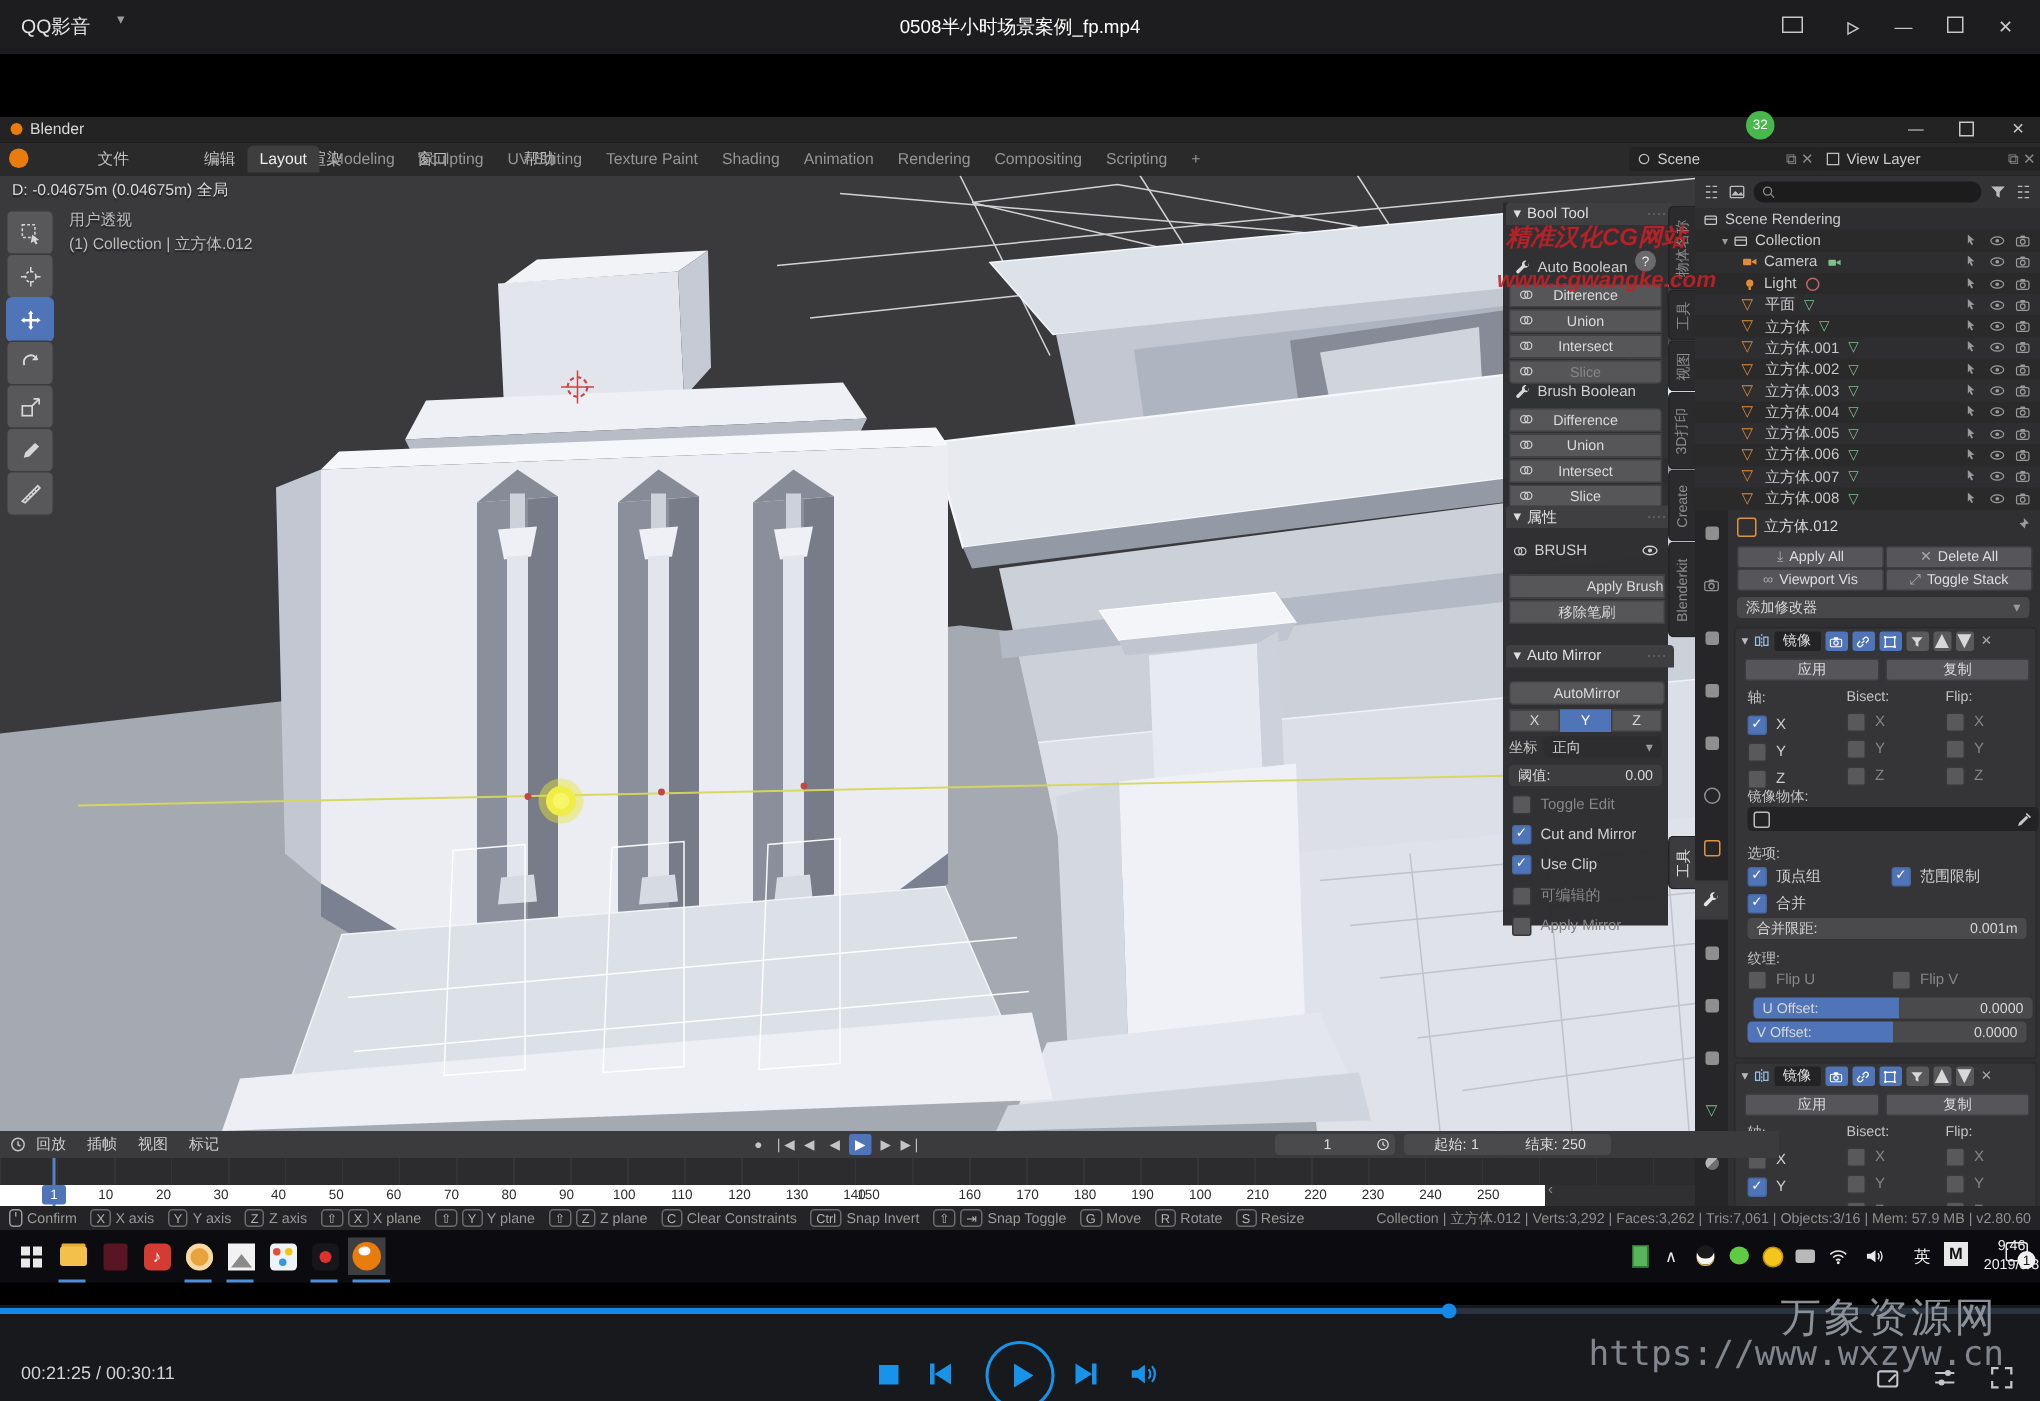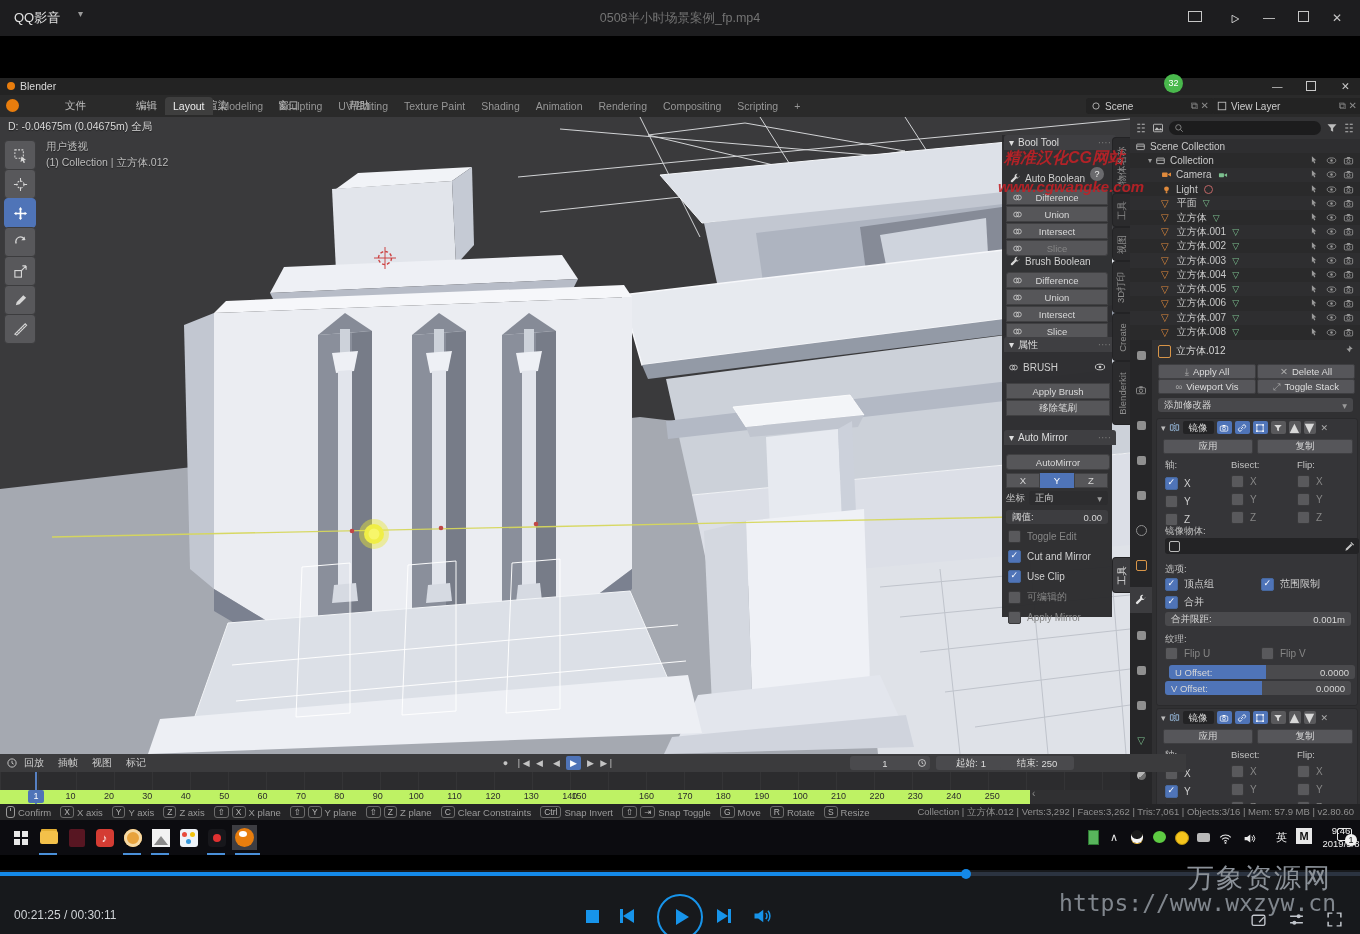--- a/index.html
+++ b/index.html
@@ -5,21 +5,21 @@
   html,body{margin:0;padding:0;background:#000;}
   body{font-family:"Liberation Sans","DejaVu Sans",sans-serif;-webkit-font-smoothing:antialiased;}
   #screen{position:relative;width:1360px;height:934px;background:#000;overflow:hidden;}
   .abs{position:absolute;}
   .ic{display:inline-block;vertical-align:middle;}
   svg.ic{width:13px;height:13px;}
   
   #qqbar{left:0;top:0;width:1360px;height:36px;background:#1d1d1f;color:#cfcfcf;}
   #qq-app{left:14px;top:9px;font-size:13px;color:#e2e2e2;}
   #qq-caret{left:78px;top:8px;color:#9a9a9a;font-size:10px;}
-  #qq-title{left:0;top:10px;width:1360px;text-align:center;font-size:12.5px;color:#737373;}
+  #qq-title{left:0;top:10px;width:1360px;text-align:center;font-size:12.5px;color:#ffffff;}
   .qq-btn{top:8px;width:26px;height:20px;color:#c6c6c6;text-align:center;font-size:12px;line-height:20px;}
   .qq-shape{display:inline-block;border:1.2px solid #c6c6c6;}
   
   #bl-title{left:0;top:78px;width:1360px;height:17px;background:#232323;color:#d8d8d8;font-size:10.5px;}
   #bl-menubar{left:0;top:95px;width:1360px;height:22px;background:#2a2a2a;}
   .bmenu{display:inline-block;color:#c0c0c0;font-size:10.5px;padding:4px 7px;margin-left:36px;}
   .wtab{display:inline-block;color:#969696;font-size:10.5px;padding:3px 8px;border-radius:4px 4px 0 0;}
   .wtab.active{background:#3e3e3e;color:#ececec;}
   .chip{background:#232323;border-radius:3px;color:#cdcdcd;font-size:10px;display:flex;align-items:center;gap:4px;padding:0 5px;height:16px;}
   
@@ -61,21 +61,21 @@
   .ptab.on{background:#3c3c3f;color:#e4e4e4;}
   .prow-btn{background:#56565a;border:1px solid #3e3e41;border-radius:2px;color:#dcdcdc;font-size:9.5px;display:flex;align-items:center;justify-content:center;gap:4px;height:13px;}
   .modbox{background:#353538;border:1px solid #2a2a2c;border-radius:3px;}
   .mico{width:15px;height:13px;border-radius:2px;background:#59595c;display:flex;align-items:center;justify-content:center;color:#d8d8d8;}
   .mico.on{background:#4f74b8;color:#fff;}
   .glabel{color:#c2c2c2;font-size:9.5px;}
   
   #timeline{left:0;top:754px;width:1130px;height:50px;background:#303032;}
   #tl-head{position:absolute;left:0;top:0;width:1186px;height:18px;background:#3b3b3d;display:flex;align-items:center;color:#cecece;font-size:10px;}
   #tl-track{position:absolute;left:0;top:18px;width:1130px;height:18px;background:#2c2c2e;background-image:repeating-linear-gradient(90deg,#343436 0 1px,transparent 1px 38px);}
-  #tl-band{position:absolute;left:0;top:36px;width:1030px;height:14px;background:#bef264;}
+  #tl-band{position:absolute;left:0;top:36px;width:1030px;height:14px;background:#ffffff;}
   .tick{position:absolute;top:1px;font-size:9px;color:#2c2c2c;transform:translateX(-50%);}
   .tfield{background:#4a4a4d;border-radius:3px;height:14px;display:flex;align-items:center;justify-content:center;color:#ddd;font-size:9.5px;gap:3px;padding:0 6px;}
   .tbtn{color:#c4c4c4;font-size:9px;display:flex;align-items:center;justify-content:center;width:15px;height:14px;}
   
   #statusbar{left:0;top:804px;width:1360px;height:16px;background:#242426;display:flex;align-items:center;}
   .sc{display:flex;align-items:center;gap:3px;margin-right:9px;flex:0 0 auto;}
   .key{border:1px solid #6b6b6b;border-radius:3px;color:#b5b5b5;font-size:8.5px;line-height:10px;padding:0 3px;height:10px;}
   .sclabel{color:#9a9a9a;font-size:9.5px;}
   .mouseico{width:7px;height:10px;border:1px solid #9a9a9a;border-radius:3px;position:relative;}
   .mouseico::after{content:"";position:absolute;left:2.5px;top:1px;width:1px;height:3px;background:#9a9a9a;}
@@ -382,21 +382,21 @@
     </div>
     <div class="abs plabel" style="left:6px;top:226px;width:98px;">
       <svg class="ic" viewBox="0 0 16 16" style="width:11px;height:11px;color:#cfcfcf">
           <use href="#s-bool"></use>
         </svg>
       <span>BRUSH</span>
       <svg class="ic" viewBox="0 0 16 16" style="width:12px;height:12px;margin-left:auto;color:#cfcfcf">
           <use href="#s-eye"></use>
         </svg>
     </div>
-    <div class="pbtn abs" style="left:4px;top:248px;width:102px;">
+    <div class="pbtn abs" style="left:4px;top:248px;width:102px;justify-content:flex-end;">
       <span>Apply Brush</span>
     </div>
     <div class="pbtn abs" style="left:4px;top:265px;width:102px;">
       <span>移除笔刷</span>
     </div>
     <div class="phead" style="position:absolute;left:2px;top:295px;width:102px;height:15px;">
       <span>▾</span>
       <span>Auto Mirror</span>
       <span style="margin-left:auto;color:#777;">····</span>
     </div>
@@ -484,21 +484,21 @@
         </svg>
       <svg class="ic" viewBox="0 0 16 16" style="width:12px;height:12px">
           <use href="#s-tree"></use>
         </svg>
     </div>
     <div id="outl-rows">
         <div class="orow" style="padding-left: 5px;">
           <svg class="ic" viewBox="0 0 16 16" style="height: 11px; width: 11px; color: rgb(201, 201, 201);">
             <use href="#s-collection"></use>
           </svg>
-          <span style="margin-left: 4px;">Scene Collection</span>
+          <span style="margin-left: 4px;">Scene Rendering</span>
         </div>
         <div class="orow" style="padding-left: 18px;">
           <span style="color: rgb(154, 154, 154); font-size: 8px; margin-right: 3px;">▾</span>
           <svg class="ic" viewBox="0 0 16 16" style="height: 11px; width: 11px; color: rgb(201, 201, 201);">
             <use href="#s-collection"></use>
           </svg>
           <span style="margin-left: 4px;">Collection</span>
           <div class="octl">
             <svg class="ic" viewBox="0 0 16 16" style="height: 10px; width: 10px; color: rgb(154, 154, 154);">
               <use href="#s-pointer"></use>

